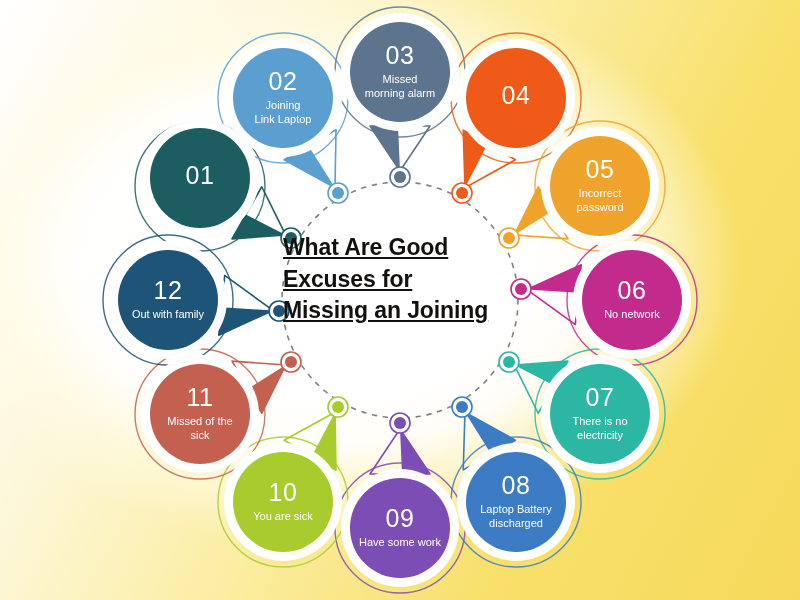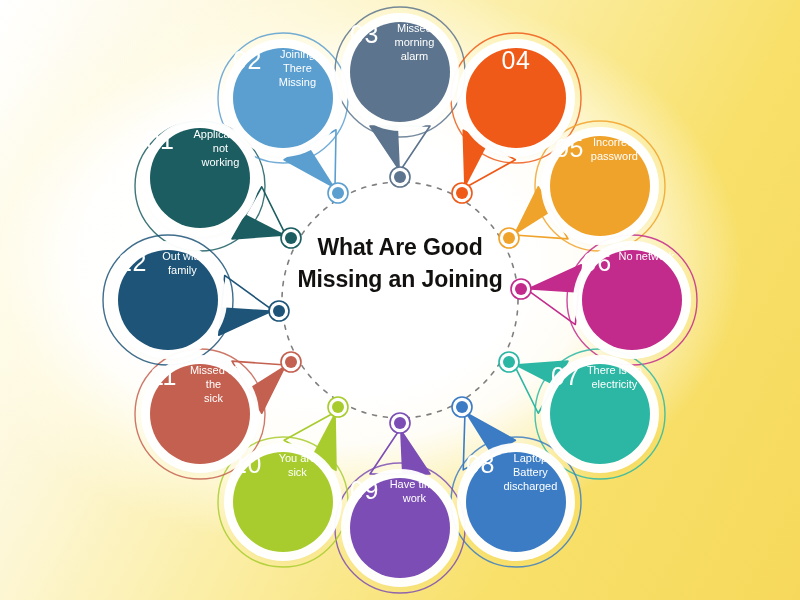--- a/index.html
+++ b/index.html
@@ -25,34 +25,34 @@
     position: absolute;
     inset: 0;
     width: 800px;
     height: 600px;
   }
   .center-title {
     position: absolute;
     left: 283px;
     top: 232px;
     width: 234px;
-    text-align: center;
     font-size: 23px;
     line-height: 1.38;
     font-weight: bold;
     color: #12110f;
     letter-spacing: -0.1px;
+    text-decoration: underline;
   }
   .center-title div { white-space: nowrap; }
   .node {
     position: absolute;
     border-radius: 50%;
     display: flex;
-    flex-direction: row;
-    align-items: flex-start;
+    flex-direction: column;
+    align-items: center;
     justify-content: center;
     color: #ffffff;
     text-align: center;
     box-shadow: 0 0 0 9px rgba(255,255,255,0.97), 0 3px 9px rgba(120,110,70,0.30);
   }
   .node .num {
     font-size: 25px;
     font-weight: 400;
     line-height: 1;
     margin-bottom: 5px;
@@ -129,36 +129,33 @@
       <circle cx="338" cy="407" r="10" fill="#ffffff" stroke="#a8cc2e" stroke-width="1.6"></circle>
       <circle cx="338" cy="407" r="6" fill="#a8cc2e" stroke="none"></circle>
       <circle cx="291" cy="362" r="10" fill="#ffffff" stroke="#c4604f" stroke-width="1.6"></circle>
       <circle cx="291" cy="362" r="6" fill="#c4604f" stroke="none"></circle>
       <circle cx="279" cy="311" r="10" fill="#ffffff" stroke="#1d5478" stroke-width="1.6"></circle>
       <circle cx="279" cy="311" r="6" fill="#1d5478" stroke="none"></circle>
     </svg>
 
   <div class="center-title">
     <div>What Are Good</div>
+    <div>Excuses for</div>
     <div>Missing an Joining</div>
   </div>
 
   <div id="nodes">
       <div class="node" style="left: 150px; top: 128px; width: 100px; height: 100px; background: rgb(27, 93, 96); gap: 12px;">
         <div class="num">01</div>
-        <div class="lbl">
-          <div>Application</div>
-          <div>not working</div>
-        </div>
       </div>
       <div class="node" style="left: 233px; top: 48px; width: 100px; height: 100px; background: rgb(91, 159, 208);">
         <div class="num">02</div>
         <div class="lbl">
           <div>Joining</div>
-          <div>There Missing</div>
+          <div>Link Laptop</div>
         </div>
       </div>
       <div class="node" style="left: 350px; top: 22px; width: 100px; height: 100px; background: rgb(92, 116, 141);">
         <div class="num">03</div>
         <div class="lbl">
           <div>Missed</div>
           <div>morning alarm</div>
         </div>
       </div>
       <div class="node" style="left: 466px; top: 48px; width: 100px; height: 100px; background: rgb(239, 90, 24);">
@@ -187,21 +184,21 @@
       <div class="node" style="left: 466px; top: 452px; width: 100px; height: 100px; background: rgb(59, 124, 196);">
         <div class="num">08</div>
         <div class="lbl">
           <div>Laptop Battery</div>
           <div>discharged</div>
         </div>
       </div>
       <div class="node" style="left: 350px; top: 478px; width: 100px; height: 100px; background: rgb(124, 77, 181);">
         <div class="num">09</div>
         <div class="lbl">
-          <div>Have time work</div>
+          <div>Have some work</div>
         </div>
       </div>
       <div class="node" style="left: 233px; top: 452px; width: 100px; height: 100px; background: rgb(168, 204, 46);">
         <div class="num">10</div>
         <div class="lbl">
           <div>You are sick</div>
         </div>
       </div>
       <div class="node" style="left: 150px; top: 364px; width: 100px; height: 100px; background: rgb(196, 96, 79);">
         <div class="num">11</div>

